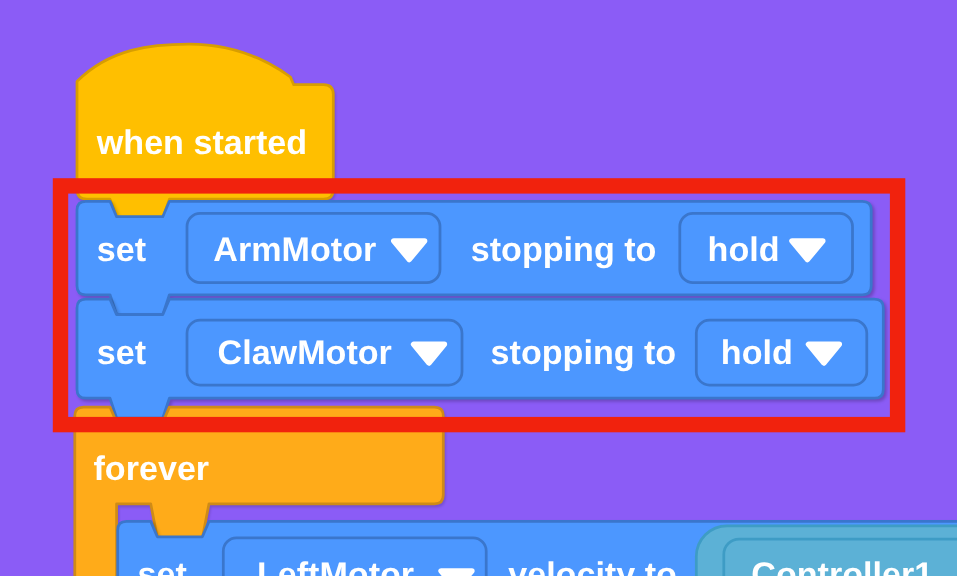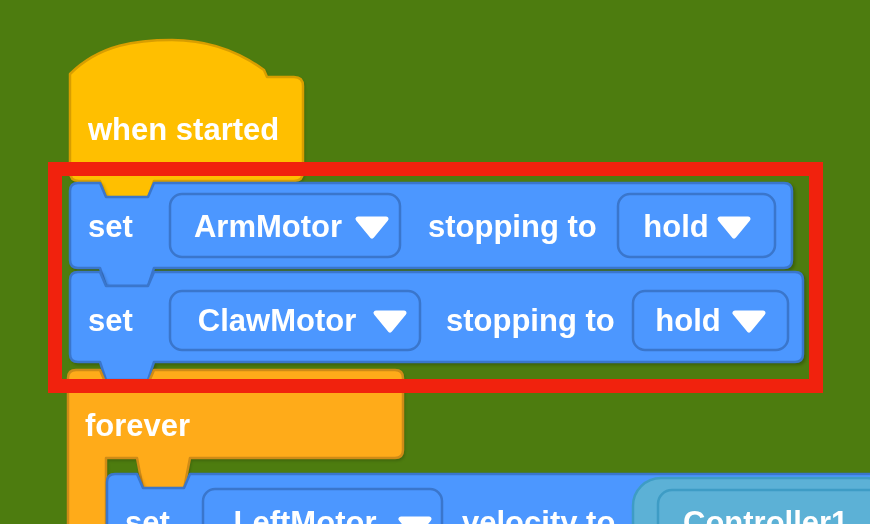--- a/index.html
+++ b/index.html
@@ -1,16 +1,16 @@
 <!DOCTYPE html>
 <html><head>
 <meta charset="utf-8">
 <style>
   html,body{margin:0;padding:0;background:#ffffff;}
-  #stage{position:relative;width:870px;height:524px;overflow:hidden;background:#4d7c0f;}
+  #stage{position:relative;width:870px;height:524px;overflow:hidden;background:#8b5cf6;}
   svg{display:block;}
   .lbl{font-family:"Liberation Sans",sans-serif;font-weight:700;font-size:31px;fill:#ffffff;}
   .blk{stroke-width:2.5;stroke-linejoin:round;}
   .field{stroke-width:2.5;}
   .caret{stroke-width:5;stroke:#ffffff;fill:#ffffff;stroke-linejoin:round;}
   .shadow{filter:drop-shadow(2px 2px 1.5px rgba(0,0,0,0.22));}
   .softshadow{filter:drop-shadow(1px 2px 1px rgba(0,0,0,0.15));}
 </style>
 </head>
 <body>

